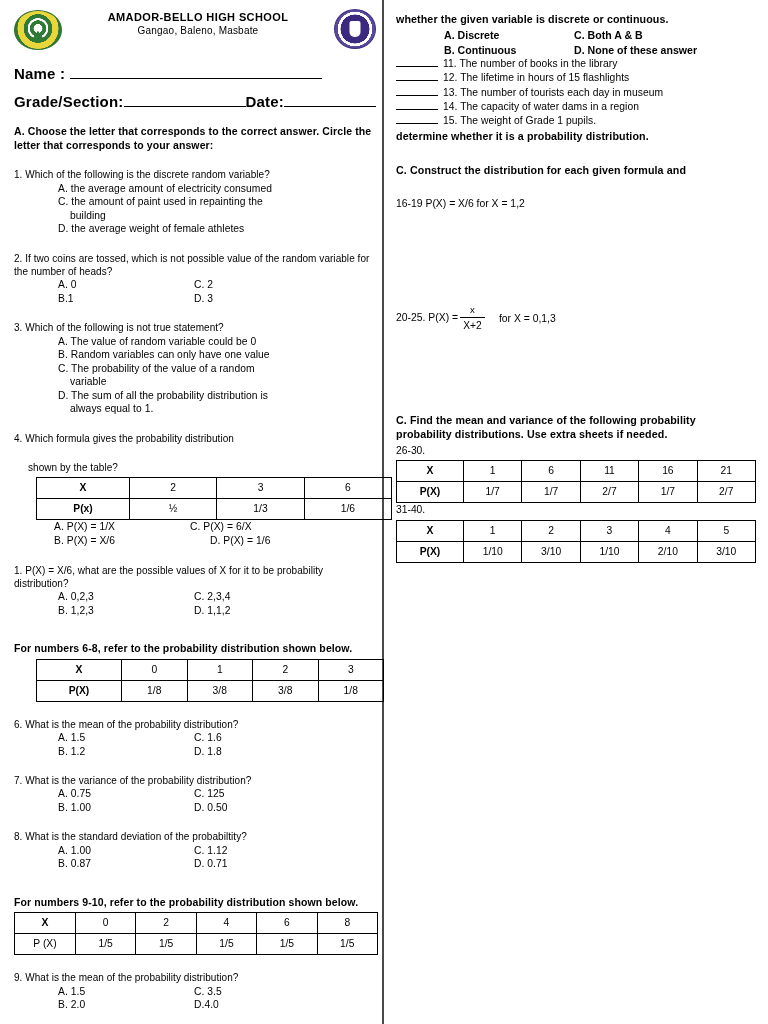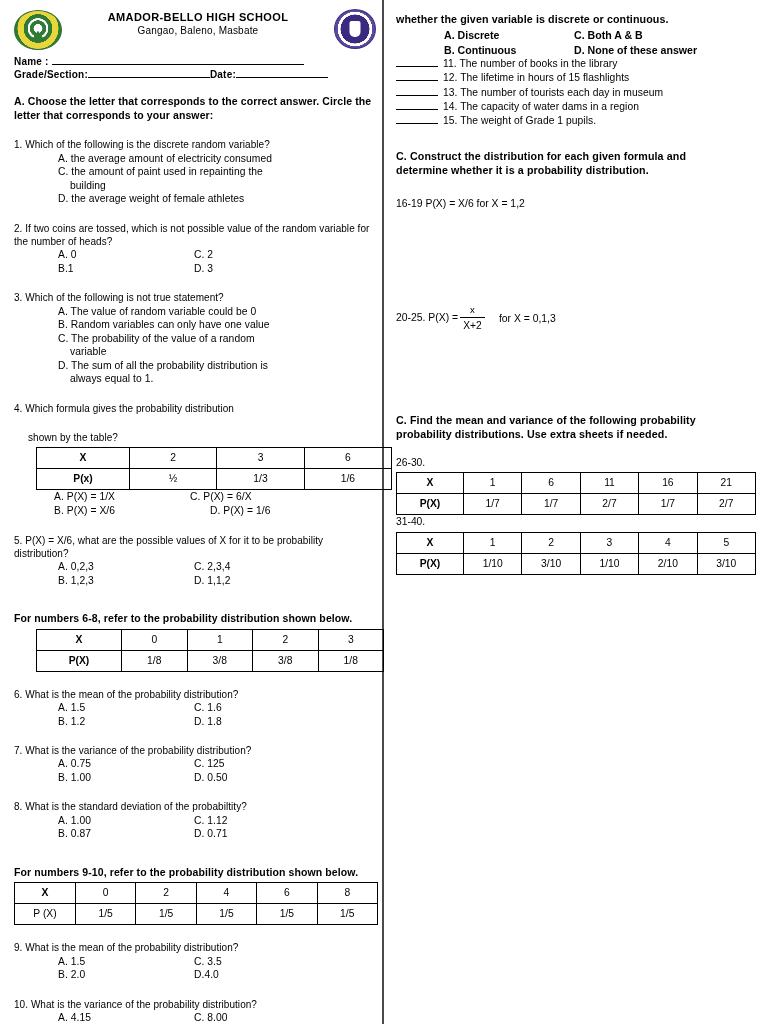--- a/index.html
+++ b/index.html
@@ -104,23 +104,23 @@
     left: 50%;
     top: 28%;
     width: 11px;
     height: 16px;
     transform: translateX(-50%);
     background: #ffffff;
     border-radius: 2px 2px 5px 5px;
   }
 
   .field-line {
-    font-size: 10px;
-    font-weight: bold;
-    margin-top: 0;
+    font-size: 15px;
+    font-weight: bold;
+    margin-top: 11px;
     letter-spacing: 0.2px;
     white-space: nowrap;
   }
   .rule {
     display: inline-block;
     border-bottom: 1.6px solid #000;
     vertical-align: baseline;
     height: 10px;
   }
   .rule-name { width: 252px; }
@@ -323,21 +323,21 @@
 
     <div class="opt2" style="padding-left:40px;">
       <span>A.   P(X) = 1/X</span>
       <span>C. P(X) = 6/X</span>
     </div>
     <div class="opt2" style="padding-left:40px;gap:20px;">
       <span>B.   P(X) = X/6</span>
       <span>D. P(X) = 1/6</span>
     </div>
 
-    <div class="q">5. P(X) = X/6, what are the possible values of X for it to be probability distribution?</div>
+    <div class="q">1. P(X) = X/6, what are the possible values of X for it to be probability distribution?</div>
     <div class="opt2">
       <span>A. 0,2,3</span>
       <span>C. 2,3,4</span>
     </div>
     <div class="opt2">
       <span>B. 1,2,3</span>
       <span>D. 1,1,2</span>
     </div>
 
     <div class="bold-note">For numbers 6-8, refer to the probability distribution shown below.</div>
@@ -458,33 +458,33 @@
     <div class="r-item">
       <span class="blank"></span><span>13. The number of tourists each day in museum</span>
     </div>
     <div class="r-item">
       <span class="blank"></span><span>14. The capacity of water dams in a region</span>
     </div>
     <div class="r-item">
       <span class="blank"></span><span>15. The weight of Grade 1 pupils.</span>
     </div>
 
+    <div class="r-sect">determine whether it is a probability distribution.</div>
     <div class="r-sect" style="margin-top:20px;">C. Construct the distribution for each given formula and</div>
-    <div class="r-sect">determine whether it is a probability distribution.</div>
 
     <div class="r-formula" style="margin-top:20px;">16-19 P(X) = X/6 for X = 1,2</div>
 
     <div class="r-formula" style="margin-top:93px;">
       <span>20-25.  P(X) =</span><span class="frac"><span class="num">x</span><span class="den">X+2</span></span><span style="margin-left:12px;">for  X = 0,1,3</span>
     </div>
 
     <div class="r-sect" style="margin-top:80px;">C. Find the mean and variance of the following probability</div>
     <div class="r-sect">probability distributions. Use extra sheets if needed.</div>
 
-    <div class="r-label" style="margin-top:14px;">26-30.</div>
+    <div class="r-label" style="margin-top:2px;">26-30.</div>
 
     <table class="dist t-r">
       <tbody>
           <tr>
         <td class="lbl">X</td>
         <td>1</td>
         <td>6</td>
         <td>11</td>
         <td>16</td>
         <td>21</td>

